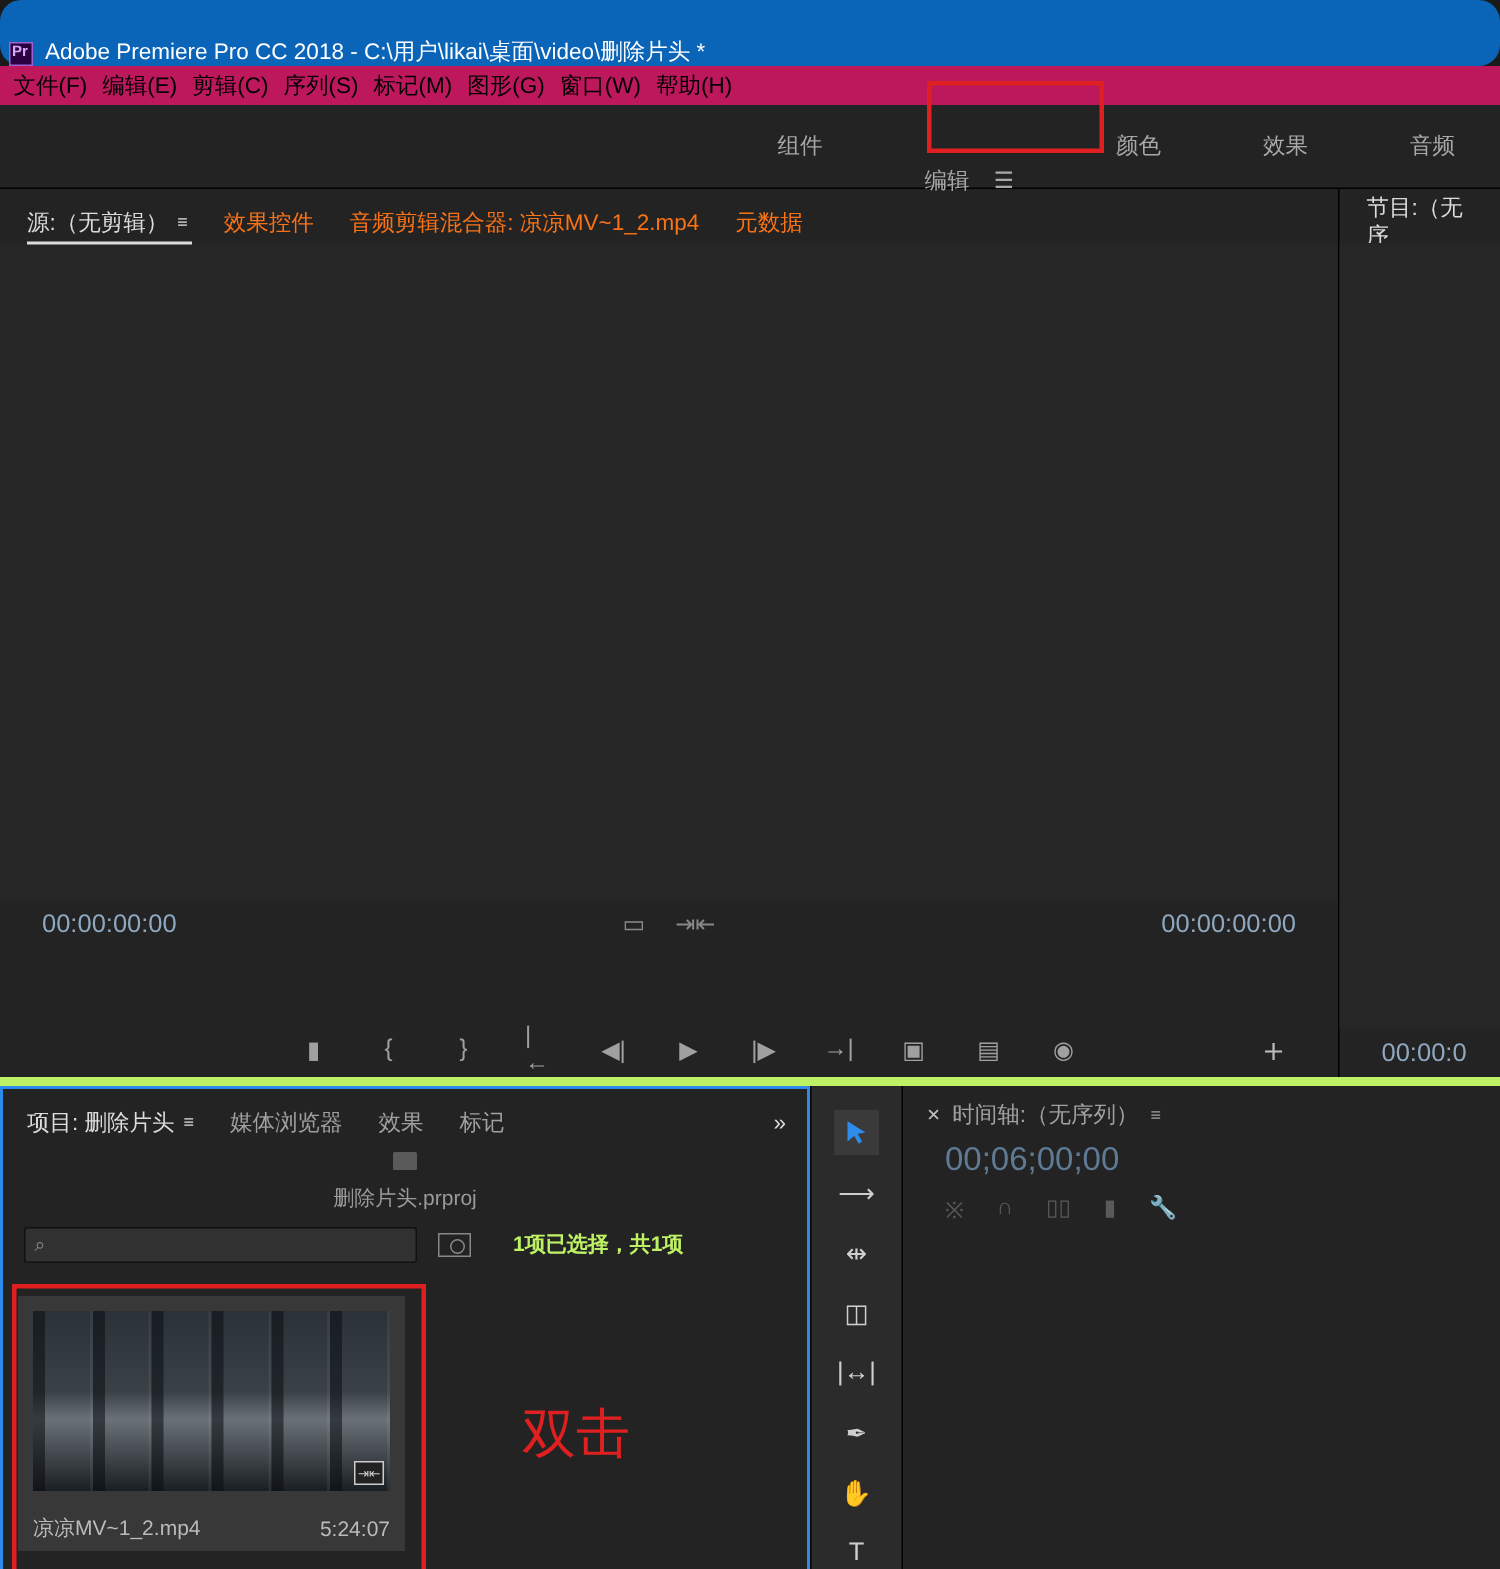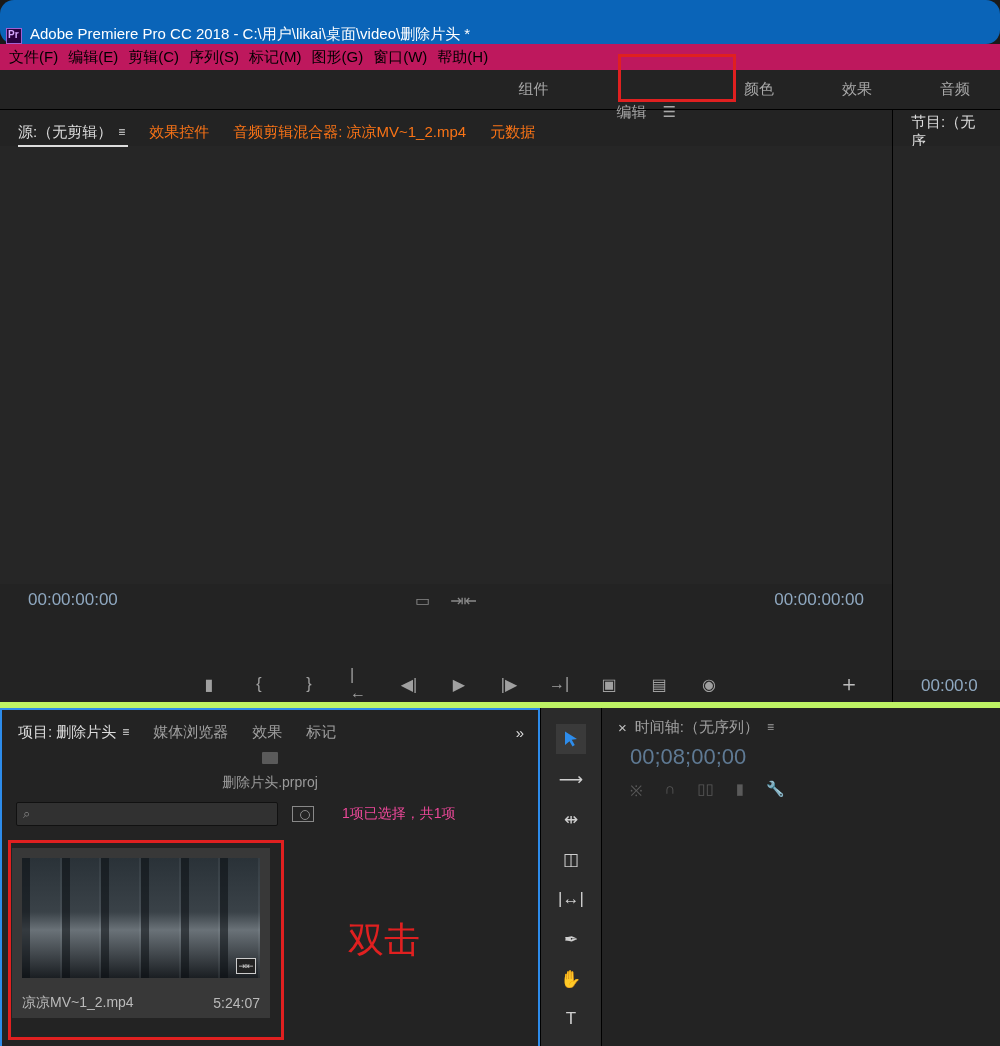--- a/index.html
+++ b/index.html
@@ -9,21 +9,21 @@
   .titlebar { height: 44px; background: #0a64b8; display: flex; align-items: flex-end; padding: 0 6px; gap: 8px; border-radius: 14px; }
   .app-icon { width: 16px; height: 16px; background: #2a0040; border: 1px solid #a060d0; position: relative; }
   .app-icon::after { content: "Pr"; color: #d8a8ff; font-size: 10px; font-weight: bold; position: absolute; top: 0; left: 1px; }
   .title-text { color: #fff; font-size: 15px; }
   
   
   .menubar { height: 26px; background: #be185d; display: flex; align-items: center; padding: 0 4px; }
   .menubar span { color: #000; font-size: 15px; padding: 0 5px; cursor: default; }
   
   
-  .workspacebar { height: 40px; background: #232323; border-bottom: 1px solid #000; display: flex; justify-content: flex-end; align-items: center; gap: 68px; padding-right: 30px; }
+  .workspacebar { height: 56px; background: #232323; border-bottom: 1px solid #000; display: flex; justify-content: flex-end; align-items: center; gap: 68px; padding-right: 30px; }
   .workspacebar span { font-size: 15px; color: #a8a8a8; }
   .ws-active { color: #2d8ceb !important; position: relative; margin-top: 46px; }
   .ws-hamburger { color: #2d8ceb; font-size: 14px; margin-left: 12px; }
   .ws-highlight { position: absolute; border: 3px solid #e02020; top: 54px; left: 618px; width: 118px; height: 48px; pointer-events: none; }
   
   
   .upper { height: 598px; background: #232323; display: flex; border-bottom: 6px solid #bef264; }
   .source-panel { flex: 0 0 892px; display: flex; flex-direction: column; position: relative; }
   .program-panel { flex: 1; border-left: 1px solid #000; display: flex; flex-direction: column; position: relative; }
   
@@ -55,21 +55,21 @@
   .proj-tabs .tab.active { color: #dcdcdc; }
   .proj-tabs .more { position: absolute; right: 14px; color: #dcdcdc; font-size: 15px; }
   
   .proj-filename { padding: 6px 18px; color: #9a9a9a; font-size: 14px; display: flex; align-items: center; gap: 10px; flex-direction: column; }
   .folder-ic { width: 16px; height: 12px; background: #5a5a5a; border-radius: 1px; display: inline-block; }
   
   .proj-search { display: flex; align-items: center; gap: 14px; padding: 4px 14px; }
   .searchbox { flex: 0 0 262px; height: 24px; background: #313131; border: 1px solid #111; border-radius: 2px; display: flex; align-items: center; padding: 0 6px; color: #888; font-size: 13px; }
   .cam-ic { width: 22px; height: 16px; border: 1px solid #888; display: inline-block; position: relative; }
   .cam-ic::after { content: ""; position: absolute; right: 3px; top: 3px; width: 8px; height: 8px; border: 1px solid #888; border-radius: 50%; }
-  .sel-text { color: #ec4899; font-size: 14px; margin-left: 14px; }
+  .sel-text { color: #bef264; font-size: 14px; margin-left: 14px; font-weight: bold; }
   
   .bins { flex: 1; padding: 18px 10px; position: relative; }
   .clip-card { width: 258px; background: #383838; }
   .clip-thumb { height: 140px; background: #000; border: 10px solid #383838; position: relative; overflow: hidden; }
   .clip-thumb-inner { position: absolute; inset: 0; background: linear-gradient(180deg, #2a3238 0%, #3a4248 45%, #6a7278 60%, #1a1e22 100%); }
   .clip-pillars { position: absolute; inset: 0; display: flex; }
   .clip-pillars span { flex: 1; border-left: 8px solid rgba(10,14,18,.55); border-right: 2px solid rgba(200,210,220,.08); }
   .clip-badge { position: absolute; right: 4px; bottom: 4px; width: 20px; height: 16px; border: 1px solid #ccc; background: #222; font-size: 9px; color: #ccc; text-align: center; line-height: 14px; }
   .clip-meta { height: 30px; display: flex; justify-content: space-between; align-items: center; padding: 0 10px; color: #bababa; font-size: 14px; }
   .red-box-clip { position: absolute; border: 3px solid #e02020; top: 10px; left: 6px; width: 276px; height: 200px; pointer-events: none; }
@@ -230,21 +230,21 @@
     <div class="tool">✋</div>
     <div class="tool">T</div>
   </div>
 
   <div class="timeline-panel">
     <div class="tl-header">
       <span class="tl-close">×</span>
       <span>时间轴:（无序列）</span>
       <span class="tab-ham">≡</span>
     </div>
-    <div class="tl-tc">00;08;00;00</div>
+    <div class="tl-tc">00;06;00;00</div>
     <div class="tl-icons">
       <span>※</span>
       <span>∩</span>
       <span>▯▯</span>
       <span>▮</span>
       <span>🔧</span>
     </div>
   </div>
 
 </div>

